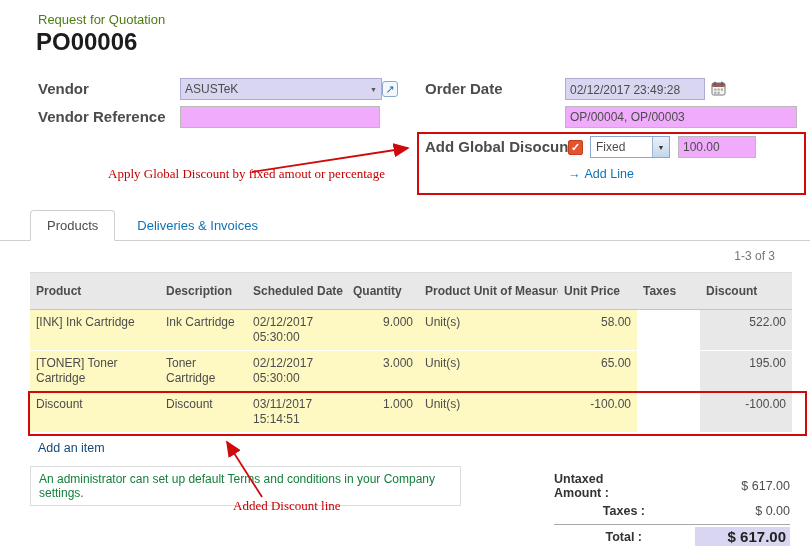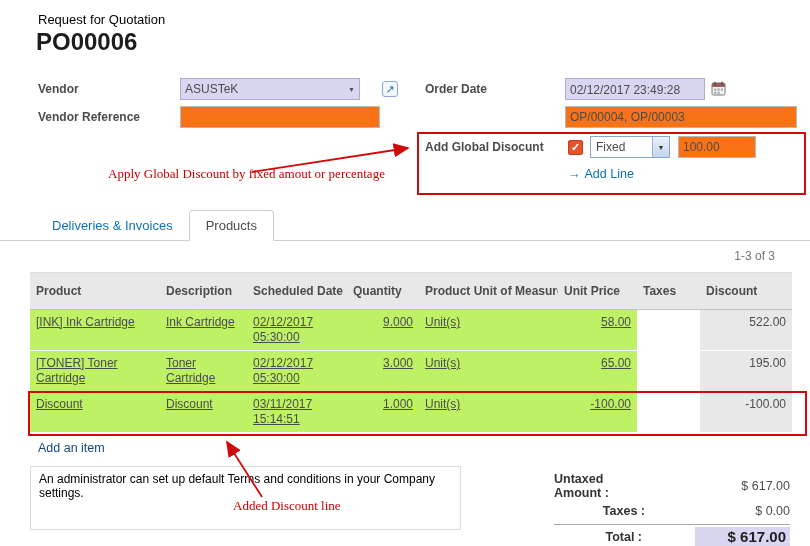--- a/index.html
+++ b/index.html
@@ -1,26 +1,26 @@
 <!DOCTYPE html>
 <html><head>
 <meta charset="utf-8">
 <style>
   * { box-sizing: border-box; margin: 0; padding: 0; }
   body { background: #fff; font-family: "Liberation Sans", sans-serif; }
   .page { position: relative; width: 810px; height: 546px; background: #fff; overflow: hidden; color: #4c4c4c; font-size: 13px; }
   .abs { position: absolute; }
 
   
-  .doc-type { left: 38px; top: 12px; font-size: 13px; color: #000000; }
+  .doc-type { left: 38px; top: 12px; font-size: 13px; color: #4d7c0f; }
   .doc-number { left: 36px; top: 28px; font-size: 24px; font-weight: bold; color: #1c1c1c; }
 
   
-  .flabel { font-weight: bold; color: #4c4c4c; font-size: 12px; line-height: 22px; white-space: nowrap; }
-  .field, .tinput { border: 1px solid #b9b9b9; background: #f97316; font-size: 12px; color: #4c4c4c; padding: 2px 4px; font-family: "Liberation Sans", sans-serif; }
+  .flabel { font-weight: bold; color: #4c4c4c; font-size: 15px; line-height: 22px; white-space: nowrap; }
+  .field, .tinput { border: 1px solid #b9b9b9; background: #f0abfc; font-size: 12px; color: #4c4c4c; padding: 2px 4px; font-family: "Liberation Sans", sans-serif; }
   .hl { background: #d9d6f1; border-color: #aeabd4; }
   .vendor-widget { display: flex; justify-content: space-between; align-items: center; }
   .caret { font-size: 7px; color: #555; margin-left: 4px; }
   .ext-btn { width: 16px; height: 16px; border: 1px solid #8aa9cc; border-radius: 3px; background: #f2f7fc; color: #2e6da4; font-size: 11px; line-height: 14px; text-align: center; cursor: pointer; }
   .datefield { display: flex; align-items: flex-end; }
   .checkbox { width: 15px; height: 15px; background: #e2532e; border: 1px solid #c2401c; border-radius: 2px; color: #fff; font-size: 11px; line-height: 13px; text-align: center; font-weight: bold; }
   .select { border: 1px solid #89a7cc; background: #fff; display: flex; align-items: center; justify-content: space-between; padding-left: 5px; font-size: 12px; }
   .sel-btn { width: 17px; align-self: stretch; background: linear-gradient(#eaf1f9, #c3d6ec); border-left: 1px solid #9ab4d4; display: flex; align-items: center; justify-content: center; font-size: 7px; color: #333; }
   .addline { color: #0e72b6; font-size: 12.5px; cursor: pointer; }
   .addline .arr { font-weight: bold; margin-right: 4px; color: #0e72b6; }
@@ -29,28 +29,28 @@
   .tabbar { left: 0; top: 210px; width: 810px; height: 31px; border-bottom: 1px solid #cfcfcf; display: flex; align-items: flex-end; padding-left: 30px; }
   .tab { padding: 7px 16px; font-size: 13px; cursor: pointer; }
   .tab.active { background: #fff; border: 1px solid #cfcfcf; border-bottom: 1px solid #fff; border-radius: 4px 4px 0 0; margin-bottom: -1px; color: #4c4c4c; }
   .tab.plain { color: #0e72b6; margin-left: 6px; }
   .pager { right: 35px; top: 249px; font-size: 12px; color: #777; }
 
   
   table.lines { position: absolute; left: 30px; top: 272px; width: 762px; border-collapse: collapse; table-layout: fixed; }
   table.lines th { background: #e8e8e8; border-top: 1px solid #dcdcdc; border-bottom: 1px solid #c4c4c4; padding: 11px 6px; font-size: 12px; font-weight: bold; text-align: left; color: #4c4c4c; white-space: nowrap; overflow: hidden; }
   table.lines td { padding: 5px 6px; font-size: 12px; vertical-align: top; line-height: 1.25; border-bottom: 1px solid #fff; word-wrap: break-word; }
-  td.c-hl { background: #bef264; text-decoration: underline; }
+  td.c-hl { background: #fef9c3; }
   td.c-ro { background: #e8e8e8; }
   td.c-tax { background: #fff; }
   .num { text-align: right; }
   .add-item { left: 38px; top: 441px; color: #134a7e; font-size: 12.5px; cursor: pointer; }
 
   
-  .terms { left: 30px; top: 466px; width: 431px; height: 64px; border: 1px solid #dcdcdc; padding: 5px 8px; font-size: 12px; color: #000000; }
+  .terms { left: 30px; top: 466px; width: 431px; height: 40px; border: 1px solid #dcdcdc; padding: 5px 8px; font-size: 12px; color: #15803d; }
   .totals { left: 554px; top: 470px; width: 236px; }
   .trow { display: flex; justify-content: flex-end; align-items: center; padding: 2px 0; font-size: 12.5px; gap: 45px; }
   .tlabel { font-weight: bold; color: #333; }
   .tval { width: 100px; text-align: right; color: #4c4c4c; }
   .trow.total { border-top: 1px solid #a8a8a8; margin-top: 4px; padding-top: 2px; }
   .tval.grand { width: auto; min-width: 95px; font-size: 15px; font-weight: bold; background: #d9d6f1; padding: 1px 4px; color: #222; }
 
   
   .ann-box { border: 2px solid #cf0a0a; pointer-events: none; background: transparent; }
   .ann-text { color: #c40000; font-family: "Liberation Serif", serif; font-size: 13px; pointer-events: none; white-space: nowrap; margin-left: 28px; }
@@ -58,21 +58,21 @@
 </style>
 </head>
 <body>
 
 <div class="page">
 
   <div class="abs doc-type">Request for Quotation</div>
   <div class="abs doc-number">PO00006</div>
 
   <div class="abs flabel" style="left:38px;top:78px">Vendor</div>
-  <div class="abs field hl vendor-widget" style="left:180px;top:78px;width:180px;height:22px">
+  <div class="abs field hl vendor-widget" style="left:180px;top:78px;width:202px;height:22px">
     <span>ASUSTeK</span>
     <span class="caret">▼</span>
   </div>
   <div class="abs ext-btn" style="left:382px;top:81px">↗</div>
 
   <div class="abs flabel" style="left:38px;top:106px">Vendor Reference</div>
   <input class="abs tinput" style="left: 180px; top: 106px; width: 200px; height: 22px;" value="">
 
   <div class="abs flabel" style="left:425px;top:78px">Order Date</div>
   <div class="abs field hl datefield" style="left:565px;top:78px;width:140px;height:22px">
@@ -104,22 +104,22 @@
         <span>▼</span>
       </span>
   </div>
   <input class="abs tinput" style="left: 678px; top: 136px; width: 78px; height: 22px;" value="100.00">
 
   <div class="abs addline" style="left:568px;top:167px">
     <span class="arr">→</span><span>Add Line</span>
   </div>
 
   <div class="abs tabbar">
+    <div class="tab active">Products</div>
     <div class="tab plain">Deliveries &amp; Invoices</div>
-    <div class="tab active">Products</div>
   </div>
   <div class="abs pager">1-3 of 3</div>
 
   <table class="lines">
     <colgroup>
       <col style="width:130px">
         <col style="width:87px">
         <col style="width:100px">
         <col style="width:72px">
       <col style="width:139px">

